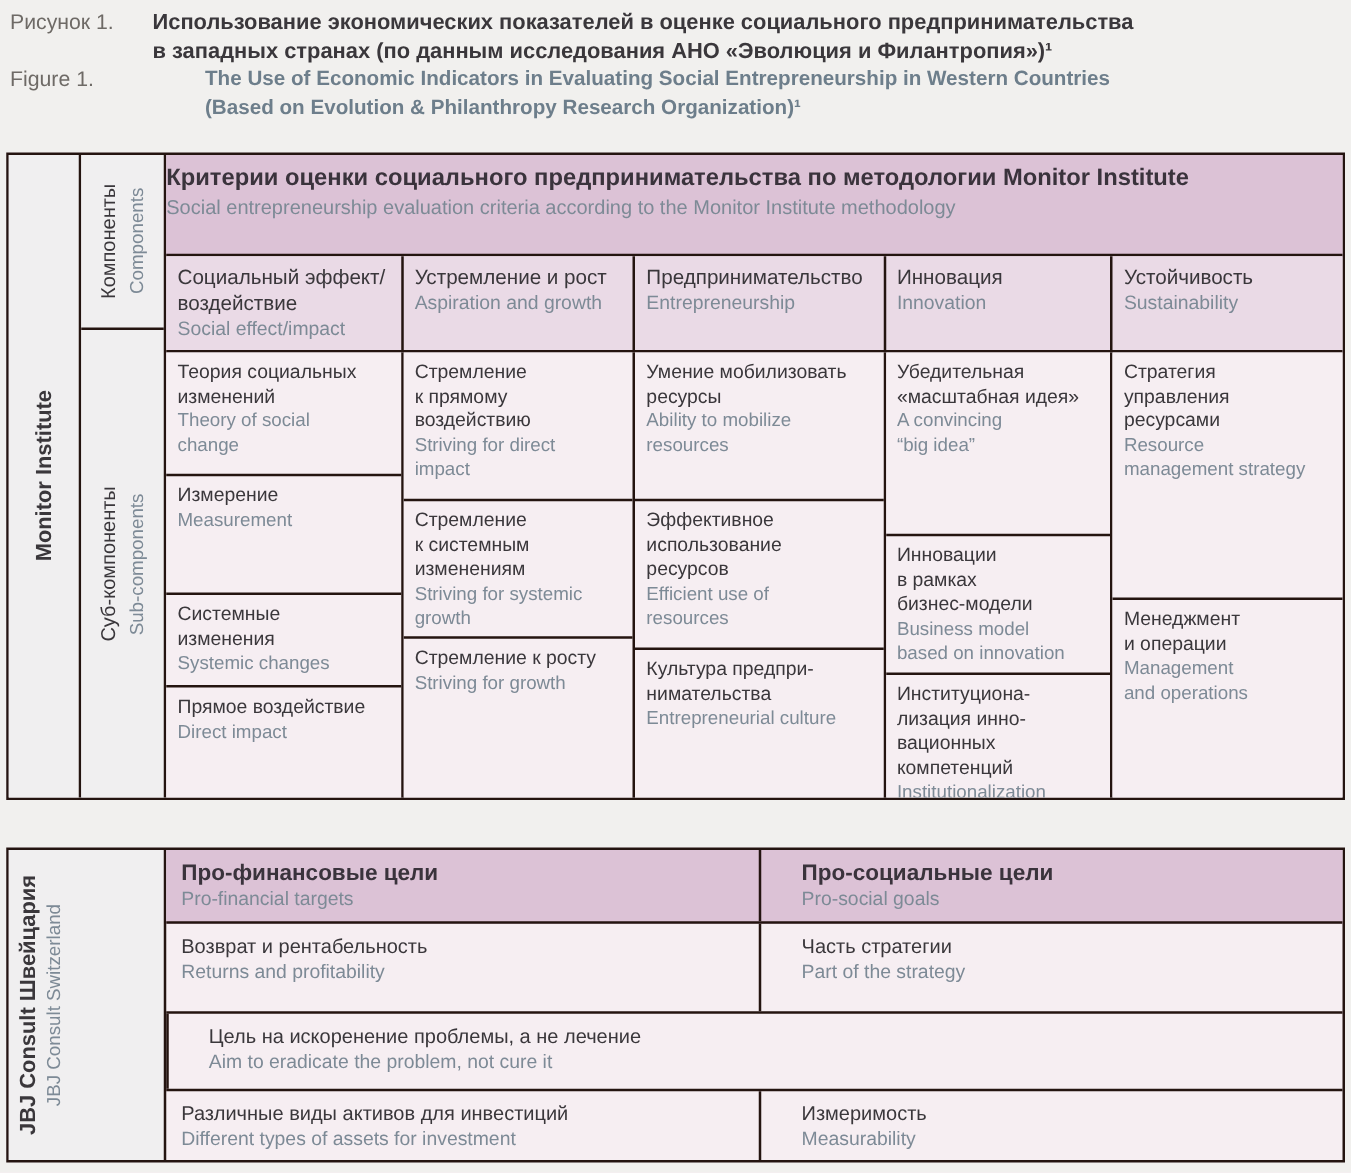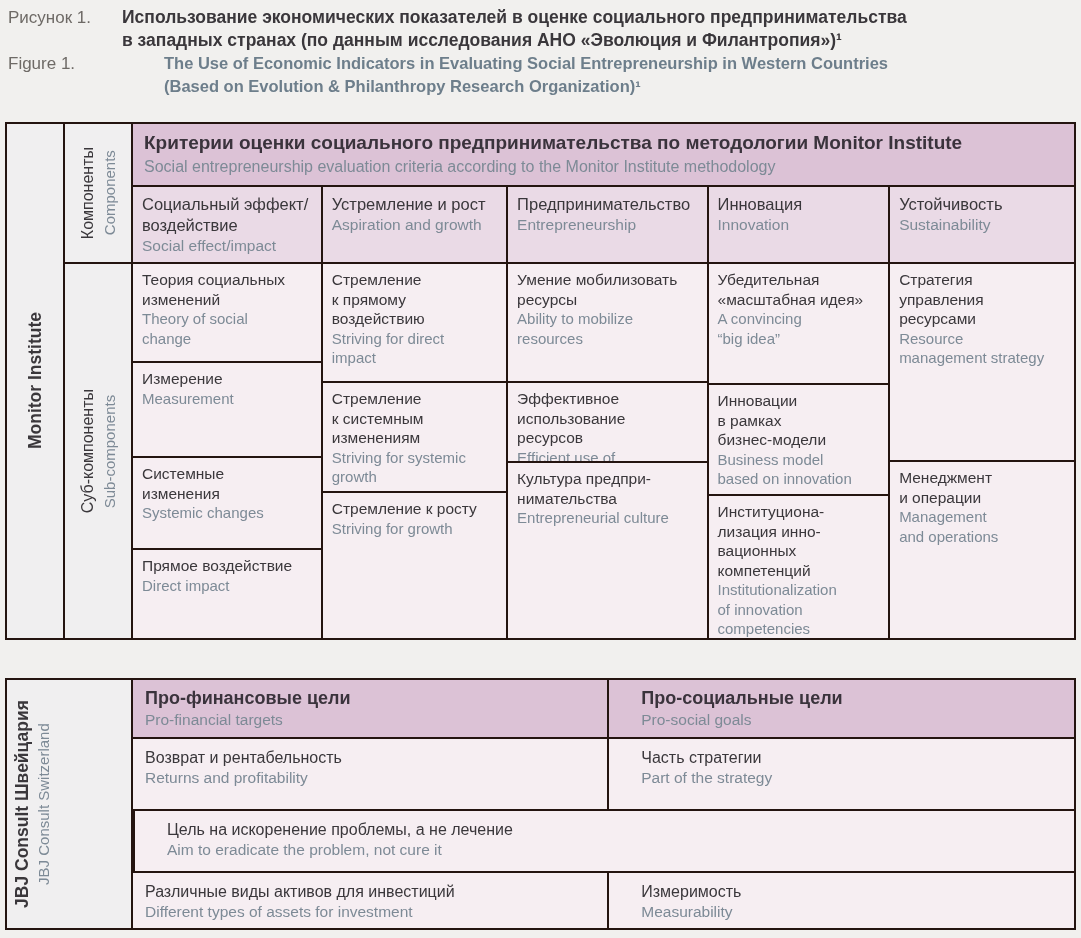--- a/index.html
+++ b/index.html
@@ -23,21 +23,21 @@
   .v-ru{font-size:16px;color:#3a373b;line-height:22px;}
   .v-en{font-size:15px;color:#7d8a96;line-height:21px;}
   .v-bold{font-weight:bold;font-size:17.5px;}
   
   #monitor{top:122px;width:1071px;height:518px;}
   .colA{flex:0 0 58px;}
   .colB{flex:0 0 68px;background:#f0eff0;border-right:2px solid #241410;box-sizing:border-box;display:flex;flex-direction:column;}
   .colB-top{height:140px;border-bottom:2px solid #241410;box-sizing:border-box;display:flex;align-items:center;justify-content:center;}
   .colB-bot{flex:1;display:flex;align-items:center;justify-content:center;}
   .main-right{flex:1;display:flex;flex-direction:column;min-width:0;}
-  .band{height:63px;box-sizing:border-box;background:#dcc2d6;border-bottom:2px solid #241410;padding:6px 10px 0 11px;overflow:hidden;}
+  .band{height:81px;box-sizing:border-box;background:#dcc2d6;border-bottom:2px solid #241410;padding:6px 10px 0 0;overflow:hidden;}
   .band-ru{font-size:19px;font-weight:bold;color:#3a333c;line-height:26px;}
   .band-en{font-size:16px;color:#7d8a96;line-height:21px;}
   .colheads{height:77px;box-sizing:border-box;border-bottom:2px solid #241410;display:flex;background:#eadae6;}
   .hcell{box-sizing:border-box;padding:7px 9px 0 9px;overflow:hidden;}
   .hcell + .hcell{border-left:2px solid #241410;}
   .hc-ru{font-size:16.5px;color:#3a373b;line-height:21px;}
   .hc-en{font-size:15.5px;color:#7d8a96;line-height:20px;}
   .w1{flex:0 0 19.95%;} .w2{flex:0 0 19.7%;} .w3{flex:0 0 21.3%;} .w4{flex:0 0 19.3%;} .w5{flex:1;}
   .bodyrow{flex:1;display:flex;min-height:0;}
   .bcol{box-sizing:border-box;display:flex;flex-direction:column;}
@@ -168,35 +168,35 @@
           <div class="b-en t">Striving for growth</div>
         </div>
       </div>
       <div class="bcol w3">
         <div class="bcell" style="height:117px">
           <div class="b-ru t">Умение мобилизовать
 ресурсы</div>
           <div class="b-en t">Ability to mobilize
 resources</div>
         </div>
-        <div class="bcell" style="height:80px">
+        <div class="bcell" style="height:119px">
           <div class="b-ru t">Эффективное
 использование
 ресурсов</div>
           <div class="b-en t">Efficient use of
 resources</div>
         </div>
         <div class="bcell fill">
           <div class="b-ru t">Культура предпри-
 нимательства</div>
           <div class="b-en t">Entrepreneurial culture</div>
         </div>
       </div>
       <div class="bcol w4">
-        <div class="bcell" style="height:119px">
+        <div class="bcell" style="height:145px">
           <div class="b-ru t">Убедительная
 «масштабная идея»</div>
           <div class="b-en t">A convincing
 “big idea”</div>
         </div>
         <div class="bcell" style="height:111px">
           <div class="b-ru t">Инновации
 в рамках
 бизнес-модели</div>
           <div class="b-en t">Business model

